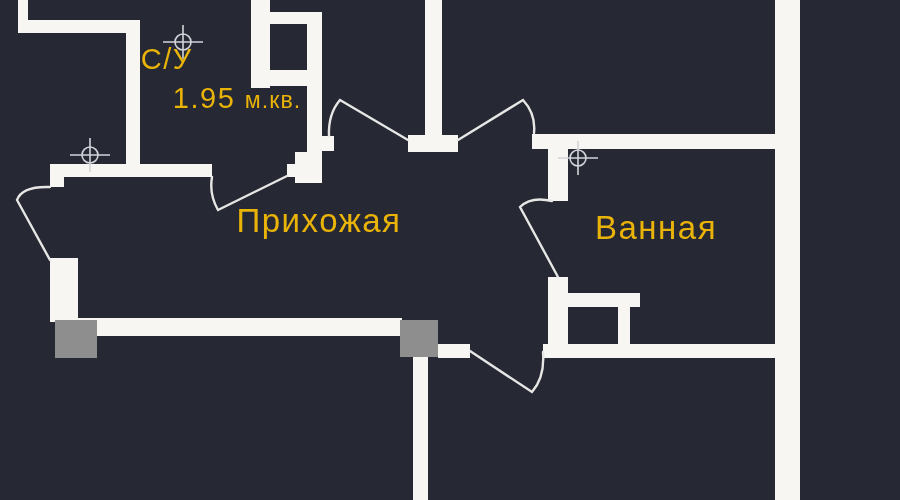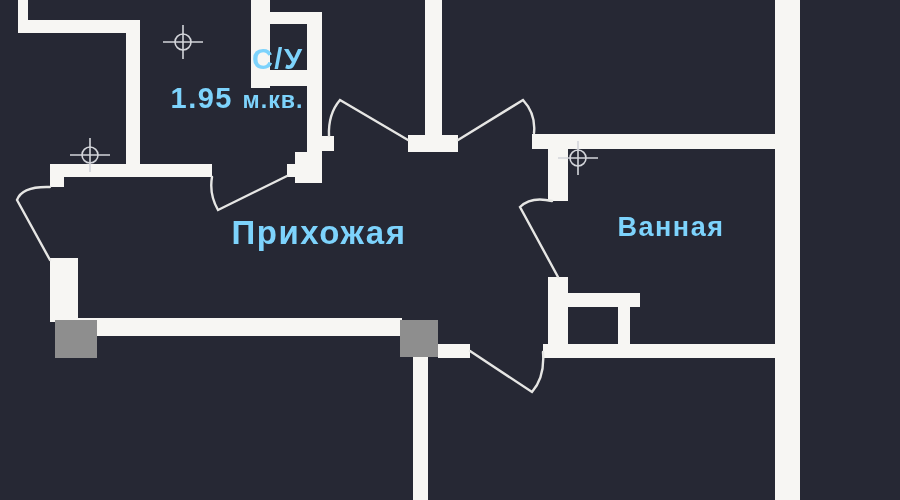--- a/index.html
+++ b/index.html
@@ -7,35 +7,35 @@
     position:relative;
     width:900px;height:500px;
     background:#262834;
     overflow:hidden;
     font-family:"Liberation Sans", sans-serif;
   }
   .plan-svg{position:absolute;left:0;top:0;}
   .room-label{
     position:absolute;
     transform:translate(-50%,-50%);
-    color:#7dd3fc;
-    font-weight:700;
+    color:#eab308;
+    font-weight:400;
     letter-spacing:1.5px;
     white-space:nowrap;
-    text-align:right;
+    text-align:left;
     line-height:1.15;
   }
   .room-name{display:block;}
   .room-area{display:block;margin-left:32px;}
   .area-unit{font-size:0.80em;letter-spacing:1px;}
   .lbl-su{left:221px;top:79px;font-size:29px;}
   .lbl-su .room-area{margin-top:6px;}
-  .lbl-hall{left:319px;top:233px;font-size:33px;}
+  .lbl-hall{left:319px;top:221px;font-size:33px;}
   .lbl-hall .room-area{margin-top:5px;}
-  .lbl-bath{left:671px;top:228px;font-size:27px;}
+  .lbl-bath{left:656px;top:228px;font-size:33px;}
   .lbl-bath .room-area{margin-top:5px;}
 </style>
 </head>
 <body>
 
 <div class="stage">
 
   <svg class="plan-svg" width="900" height="500" viewBox="0 0 900 500">
 
     <g fill="#f7f6f3" stroke="none">

